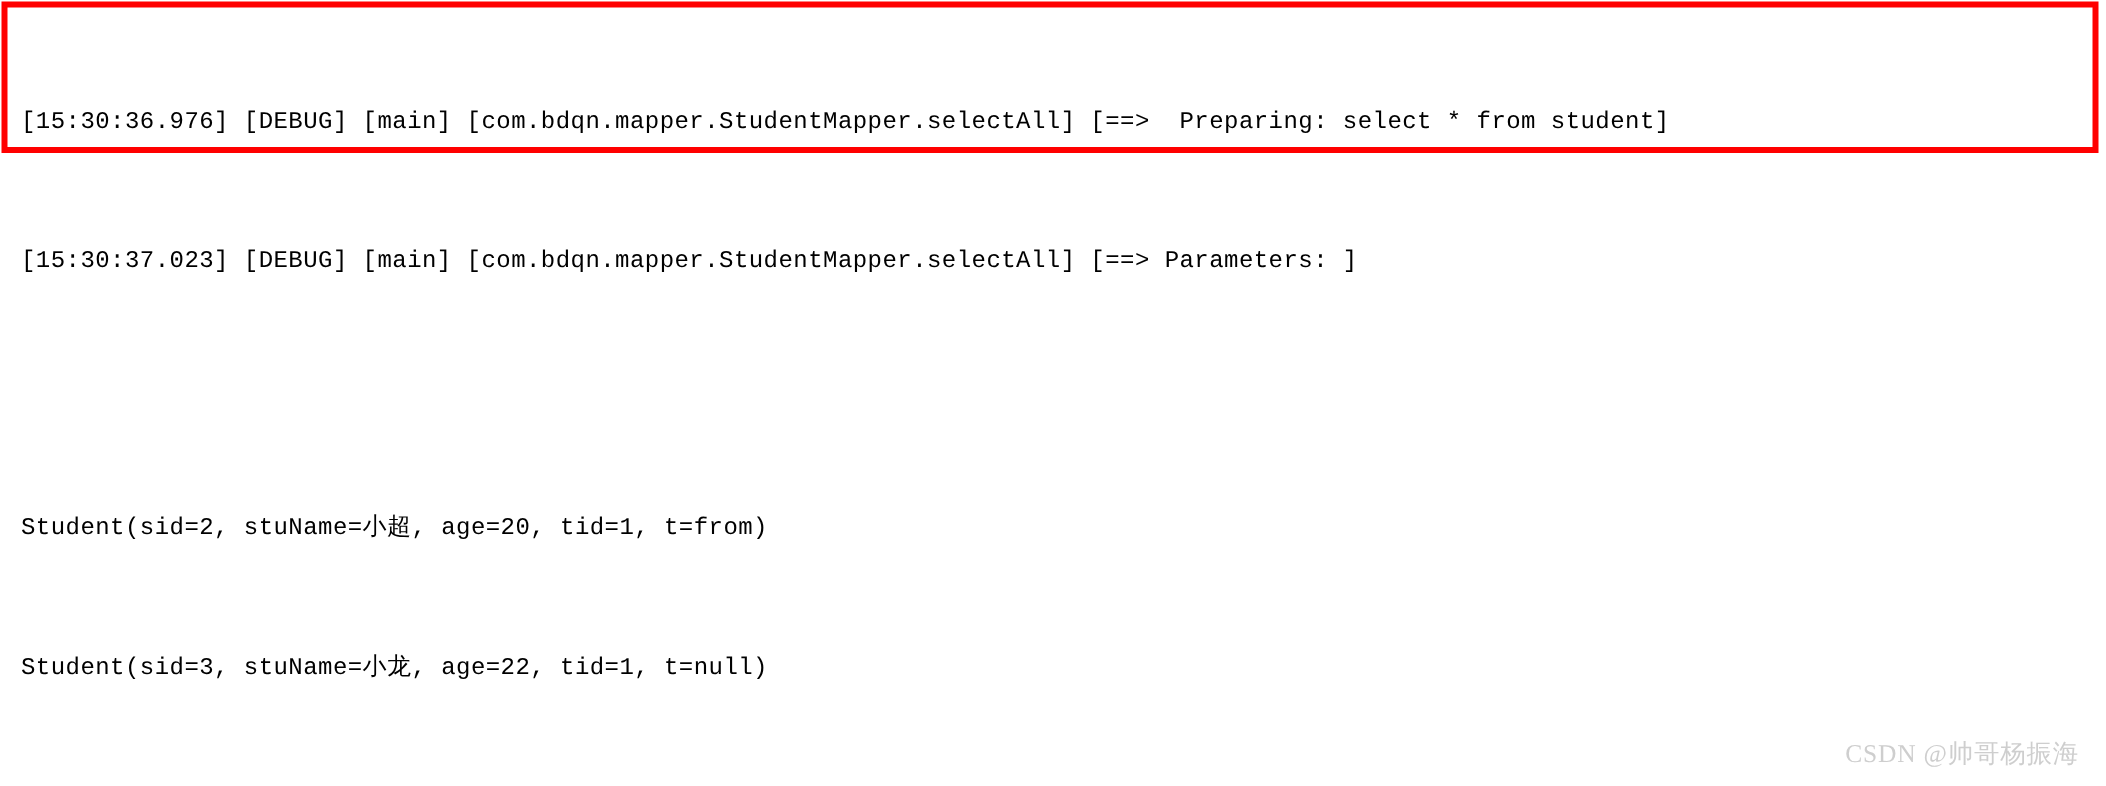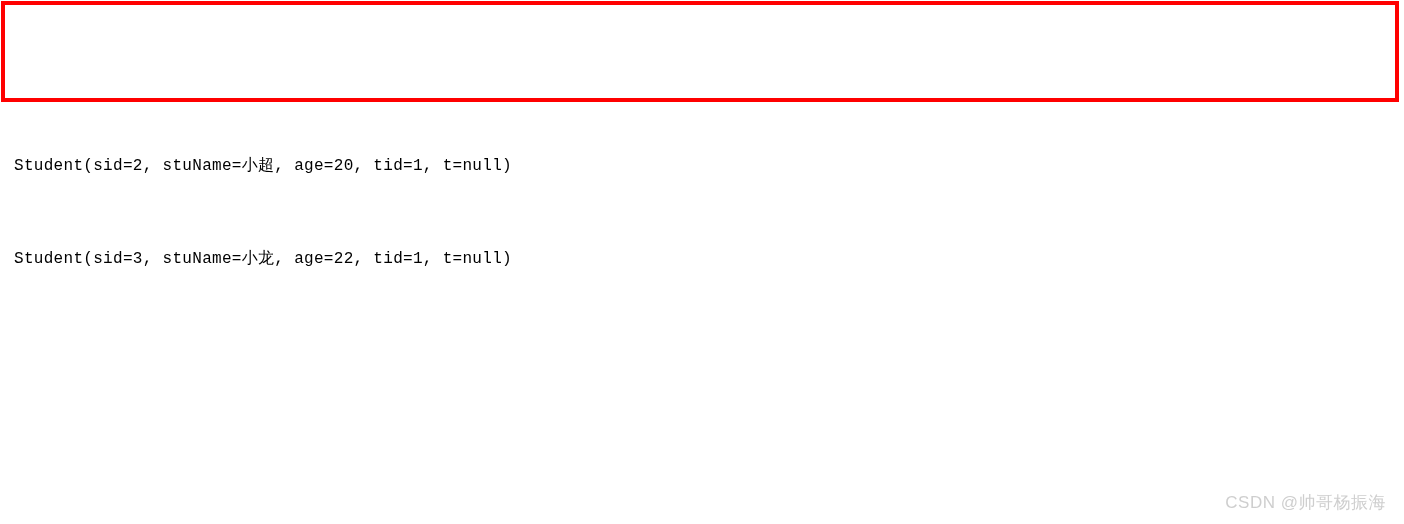--- a/index.html
+++ b/index.html
@@ -38,36 +38,38 @@
     .top-clip {
       overflow: hidden;
       height: 23px;
       position: relative;
     }
     .watermark {
       position: absolute;
       right: 18px;
       bottom: 10px;
       color: rgba(180, 180, 180, 0.65);
-      font-family: Liberation Sans, sans-serif;
+      font-family: Liberation Serif, serif;
       font-size: 17px;
       letter-spacing: 0.5px;
       pointer-events: none;
     }
   </style>
 </head>
 <body>
 
 <div class="highlight-box"></div>
 
 <div class="console">
+  <span class="line">[15:30:36.976] [DEBUG] [main] [com.bdqn.mapper.StudentMapper.selectAll] [==&gt;  Preparing: select * from student]</span>
+  <span class="line">[15:30:37.023] [DEBUG] [main] [com.bdqn.mapper.StudentMapper.selectAll] [==&gt; Parameters: ]</span>
   <div class="top-clip">
     
   </div>
-  <span class="line">Student(sid=2, stuName=小超, age=20, tid=1, t=null)</span>
+  <span class="line">Student(sid=2, stuName=小超, age=20, tid=1, t=from)</span>
   <span class="line">Student(sid=3, stuName=小龙, age=22, tid=1, t=null)</span>
   
   
   
   
   
   
   
   
   

